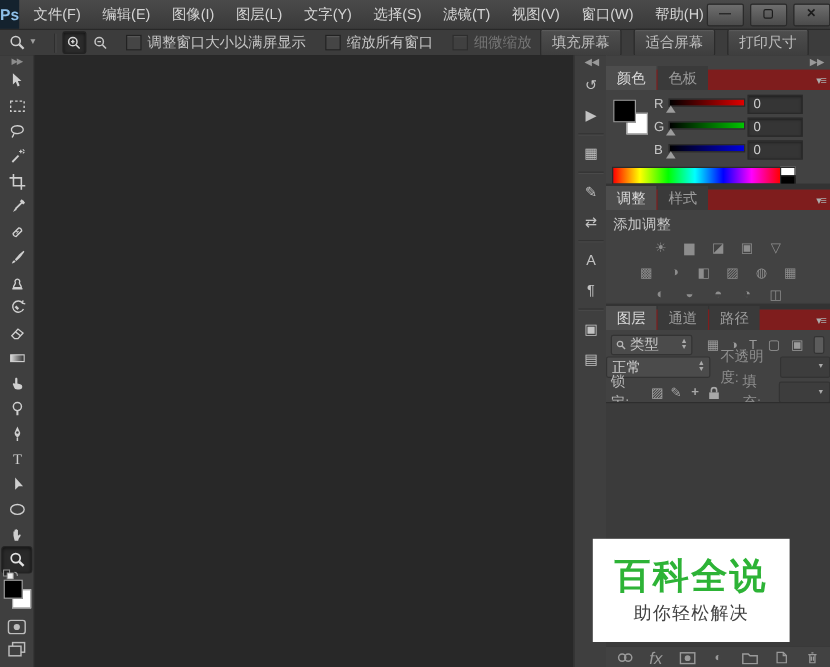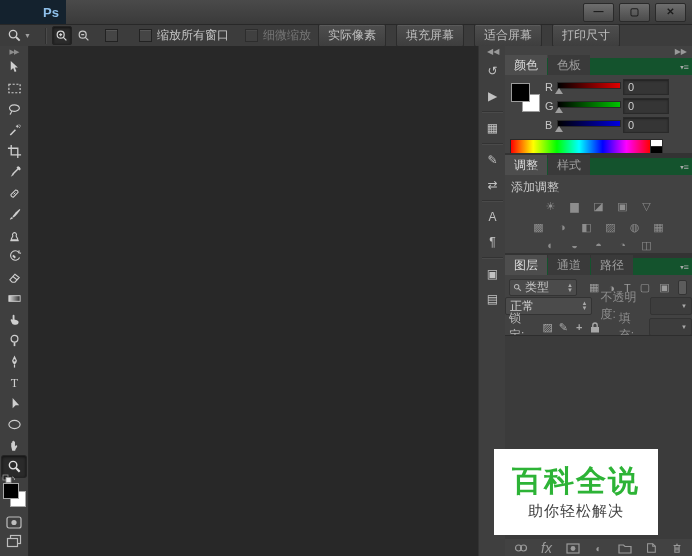--- a/index.html
+++ b/index.html
@@ -52,21 +52,21 @@
   .dockstrip{position:absolute;left:478px;top:46px;width:27px;height:510px;background:#3f3f3f;
     border-left:1px solid #333;display:flex;flex-direction:column;align-items:center;}
   .ds-collapse{height:12px;line-height:12px;color:#999;font-size:8px;align-self:flex-start;padding-left:8px;}
   .ds-icon{width:23px;height:21px;margin:2px 0;display:flex;align-items:center;justify-content:center;
     color:#c2c2c2;font-size:12px;}
   .ds-sep{width:21px;height:1px;background:#333;box-shadow:0 1px 0 #4a4a4a;margin:3px 0;}
   
   .panelcol{position:absolute;left:505px;top:46px;width:187px;height:510px;background:#424242;}
   .pc-collapse{position:absolute;top:1px;right:5px;color:#999;font-size:8px;}
   .panel{position:absolute;left:0;width:187px;}
-  .panel-tabs{height:17px;background:#14532d;display:flex;align-items:flex-end;position:relative;font-family:Liberation Mono, monospace;}
+  .panel-tabs{height:17px;background:#7f1d1d;display:flex;align-items:flex-end;position:relative;}
   .tab{padding:2px 9px 1px;font-size:12px;color:#9d9d9d;background:#3a3a3a;margin-right:1px;white-space:nowrap;}
   .tab.active{background:#4d4d4d;color:#dadada;}
   .panel-menu{position:absolute;right:4px;top:4px;color:#ababab;font-size:9px;letter-spacing:-1px;}
   .panel-body{position:relative;background:#424242;}
   .panel-gap{position:absolute;left:0;width:187px;height:5px;background:#333;}
   
   .fg-swatch{position:absolute;left:6px;top:8px;width:17px;height:17px;background:#000;border:1px solid #9c9c9c;z-index:2;}
   .bg-swatch{position:absolute;left:17px;top:19px;width:16px;height:16px;background:#fff;border:1px solid #9c9c9c;z-index:1;}
   .chan-row{position:absolute;left:40px;height:16px;display:flex;align-items:center;}
   .chan-label{width:12px;font-size:11px;color:#c6c6c6;}
@@ -108,21 +108,33 @@
     display:flex;flex-direction:column;align-items:center;justify-content:center;}
   .wm-title{font-size:30px;font-weight:bold;letter-spacing:2px;line-height:34px;}
   .wm-sub{font-size:15px;margin-top:4px;letter-spacing:1px;}
 </style>
 </head>
 <body>
 
 <div id="app">
 
   <div class="titlebar">
-    <div class="pslogo" style="color: rgb(143, 192, 234); padding-left: 36px;">Ps</div>
+    <div class="pslogo" style="color: rgb(143, 192, 234);">Ps</div>
+    <div class="menus">
+      <span class="menu-item">文件(F)</span>
+      <span class="menu-item">编辑(E)</span>
+      <span class="menu-item">图像(I)</span>
+      <span class="menu-item">图层(L)</span>
+      <span class="menu-item">文字(Y)</span>
+      <span class="menu-item">选择(S)</span>
+      <span class="menu-item">滤镜(T)</span>
+      <span class="menu-item">视图(V)</span>
+      <span class="menu-item">窗口(W)</span>
+      <span class="menu-item">帮助(H)</span>
+    </div>
     <div class="winbtns">
       <div class="winbtn">—</div>
       <div class="winbtn">▢</div>
       <div class="winbtn">✕</div>
     </div>
   </div>
 
   <div class="optionsbar">
     <div class="ob-tool">
       <svg width="15" height="15" viewBox="0 0 16 16">
@@ -139,30 +151,30 @@
       </svg>
     </div>
     <div class="zoombtn">
       <svg width="14" height="14" viewBox="0 0 16 16">
         <circle cx="6.5" cy="6.5" r="4" fill="none" stroke="#c6c6c6" stroke-width="1.4"></circle>
         <path d="M9.6 9.6 L13 13 M4.8 6.5 h3.4" stroke="#c6c6c6" stroke-width="1.4"></path>
       </svg>
     </div>
     <span class="cbgroup">
       <span class="cb"></span>
+      <span class="cblabel">调整窗口大小以满屏显示</span>
     </span>
     <span class="cbgroup">
       <span class="cb"></span>
       <span class="cblabel">缩放所有窗口</span>
     </span>
     <span class="cbgroup dim">
       <span class="cb"></span>
       <span class="cblabel">细微缩放</span>
     </span>
-    <button class="obtn">实际像素</button>
     <button class="obtn">填充屏幕</button>
     <button class="obtn">适合屏幕</button>
     <button class="obtn">打印尺寸</button>
   </div>
 
   <div class="toolbar">
     <div class="tb-chevrons">▶▶</div>
 
     <div class="tool">
       <svg width="15" height="15" viewBox="0 0 16 16">

